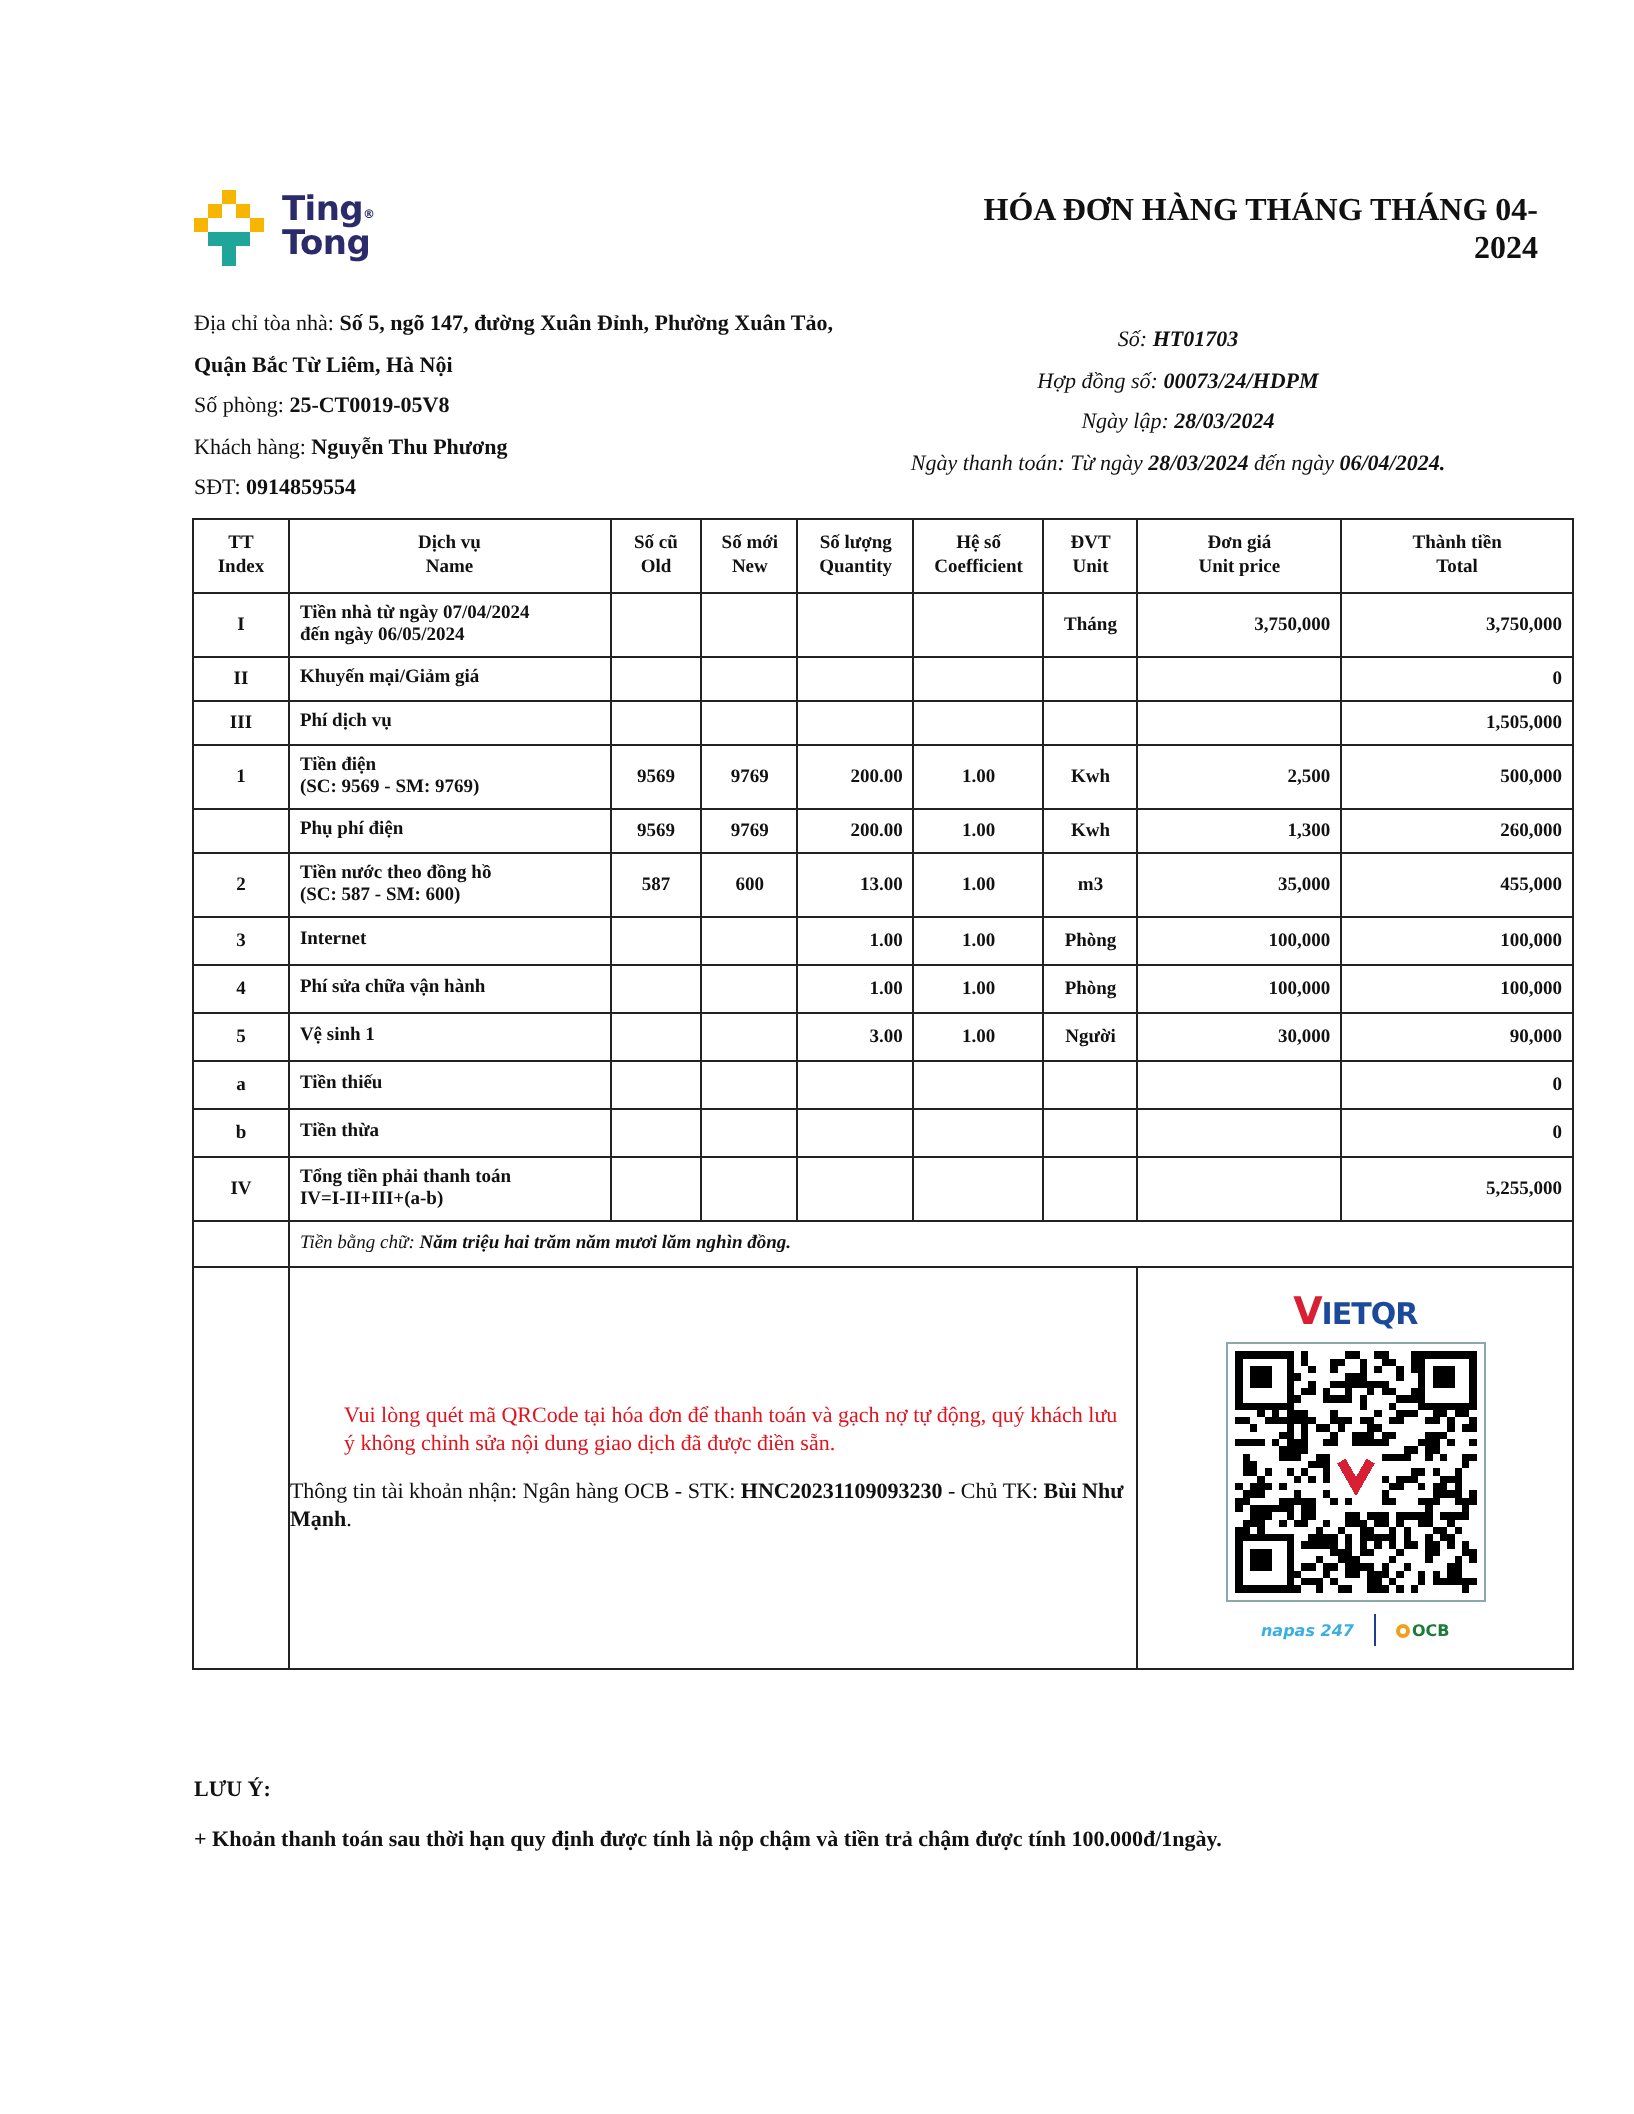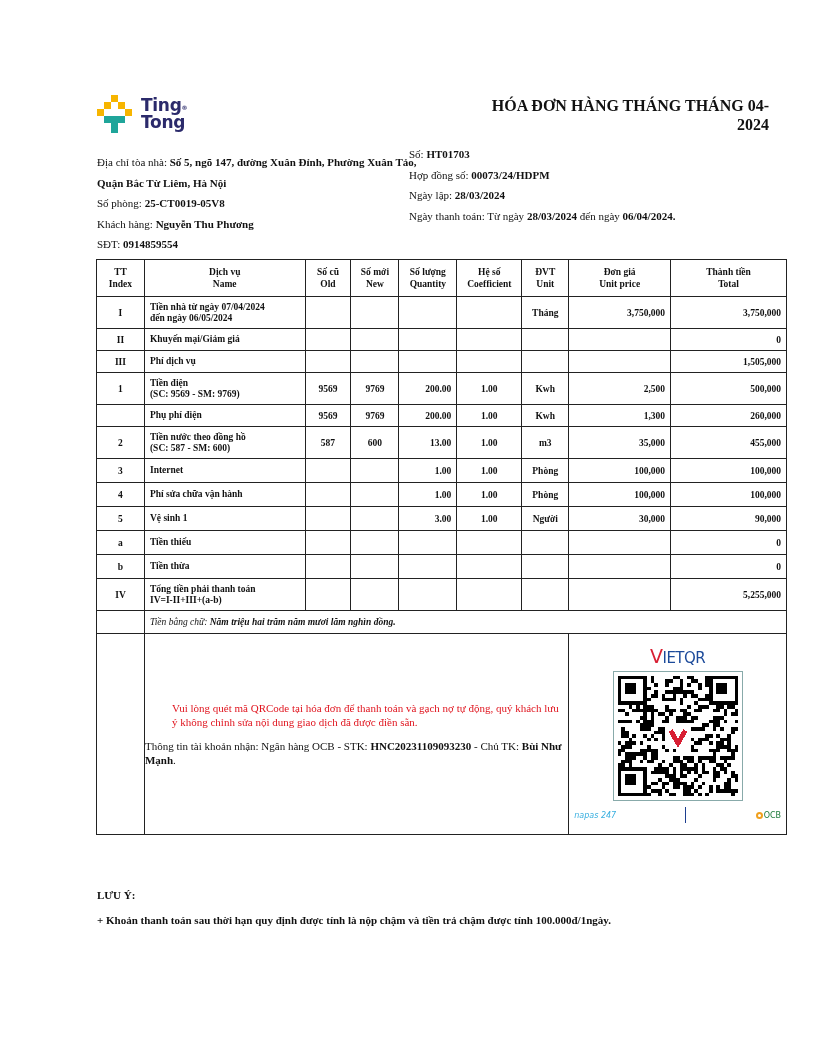--- a/index.html
+++ b/index.html
@@ -8,44 +8,44 @@
   .page { position: absolute; left: 0; top: 0; width: 817px; height: 1057px; }
 
   
   .logo { position: absolute; left: 96px; top: 95px; width: 100px; height: 42px; }
   .logo-mark { position: absolute; left: 0; top: 0; width: 42px; height: 42px; }
   .logo-text { position: absolute; left: 45px; top: 2px; font-family: "DejaVu Sans", sans-serif; font-weight: bold; font-size: 17px; line-height: 17px; color: #2b2a6b; letter-spacing: -0.3px; }
   .logo-text sup { font-size: 6px; vertical-align: top; position: relative; top: 2px; }
   .title { position: absolute; right: 48px; top: 96px; width: 320px; text-align: right; font-weight: bold; font-size: 16px; line-height: 19px; }
 
   .info-left { position: absolute; left: 97px; top: 152px; width: 340px; font-size: 11px; line-height: 20.6px; }
-  .info-right { position: absolute; right: 48px; top: 144px; width: 360px; text-align: left; font-size: 11px; line-height: 20.6px; }
+  .info-right { position: absolute; right: 48px; top: 160px; width: 360px; text-align: center; font-size: 11px; line-height: 20.6px; font-style: italic; }
   b { font-weight: bold; }
 
   
   table.inv { position: absolute; left: 96px; top: 259px; width: 691px; border-collapse: collapse; font-size: 9.5px; font-weight: bold; }
   table.inv td, table.inv th { border: 1px solid #222; padding: 2px 5px; vertical-align: middle; }
   table.inv tr { border-bottom: 1.5px solid #777; }
   th { font-weight: bold; text-align: center; line-height: 12px; height: 37px; }
   td.c { text-align: center; }
   td.r { text-align: right; }
   td.l { text-align: left; line-height: 11px; }
   td.top { vertical-align: top; padding-top: 4px; }
   .words { font-style: italic; font-weight: normal; font-size: 9.5px; }
   .words b { font-style: italic; }
 
   .pay-note { font-family: "Liberation Serif", serif; font-weight: normal; font-size: 11px; line-height: 14px; padding: 0 6px 0 0 !important; }
   .red { color: #e0141e; margin-left: 27px; }
   .acct { margin-top: 10px; color: #111; }
 
   .qr-wrap { text-align: center; }
-  .vietqr { font-family: "DejaVu Sans", sans-serif; font-weight: normal; font-size: 15px; color: #1c4a9a; letter-spacing: -0.5px; }
+  .vietqr { font-family: "DejaVu Sans", sans-serif; font-weight: bold; font-size: 15px; color: #1c4a9a; letter-spacing: -0.5px; }
   .vietqr .v { color: #d81f33; font-size: 19px; }
   .qr { display: block; margin: 4px auto 0; width: 130px; height: 130px; border: 1px solid #8aa; }
-  .banks { margin-top: 6px; font-family: "DejaVu Sans", sans-serif; font-size: 8px; font-weight: normal; display: flex; justify-content: space-between; align-items: center; gap: 10px; }
+  .banks { margin-top: 6px; font-family: "DejaVu Sans", sans-serif; font-size: 8px; font-weight: bold; display: flex; justify-content: center; align-items: center; gap: 10px; }
   .napas { color: #1c3e8f; font-style: italic; }
   .napas span { color: #3bb0e0; }
   .sep { width: 1px; height: 16px; background: #1c3e8f; }
   .ocb { color: #1c7a3a; }
   .ocb i { display: inline-block; width: 7px; height: 7px; border-radius: 50%; border: 2px solid #f0a01e; margin-right: 1px; vertical-align: -1px; }
 
   .note-title { position: absolute; left: 97px; top: 889px; font-weight: bold; font-size: 11px; }
   .note-line { position: absolute; left: 97px; top: 914px; font-weight: bold; font-size: 11px; }
 </style>
 </head>

